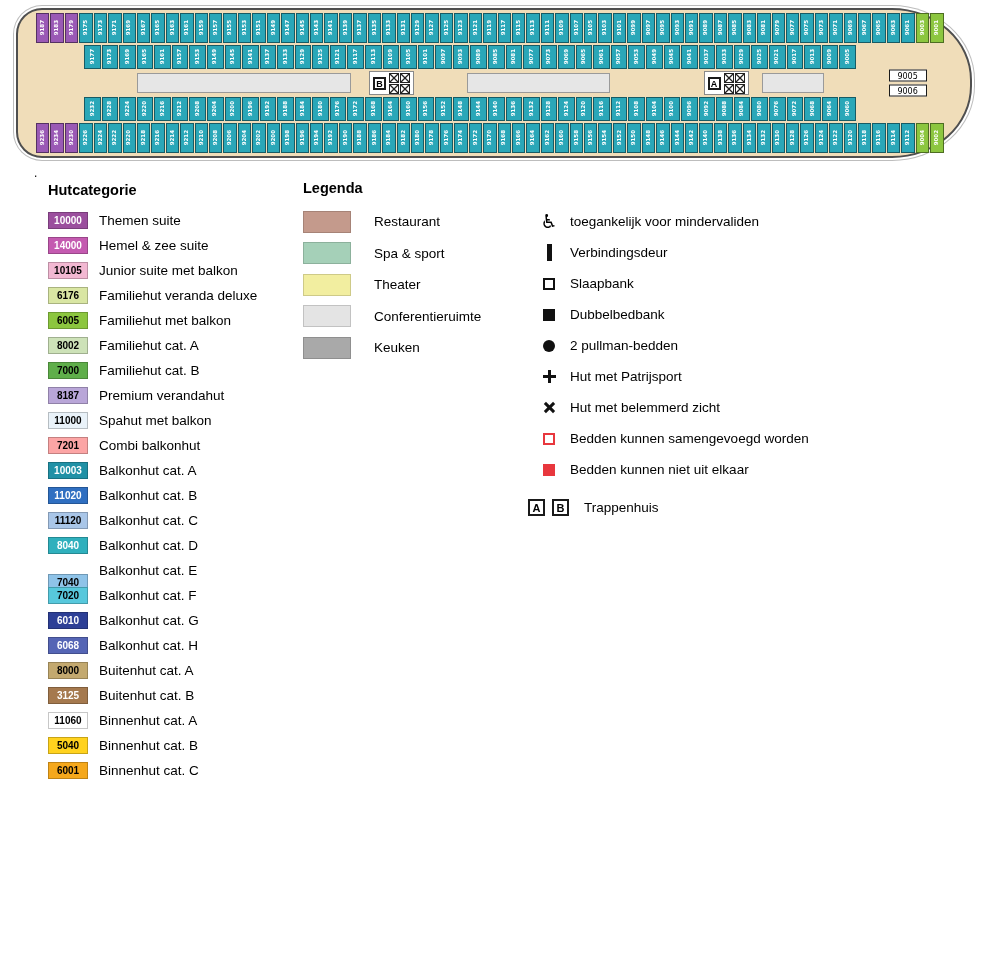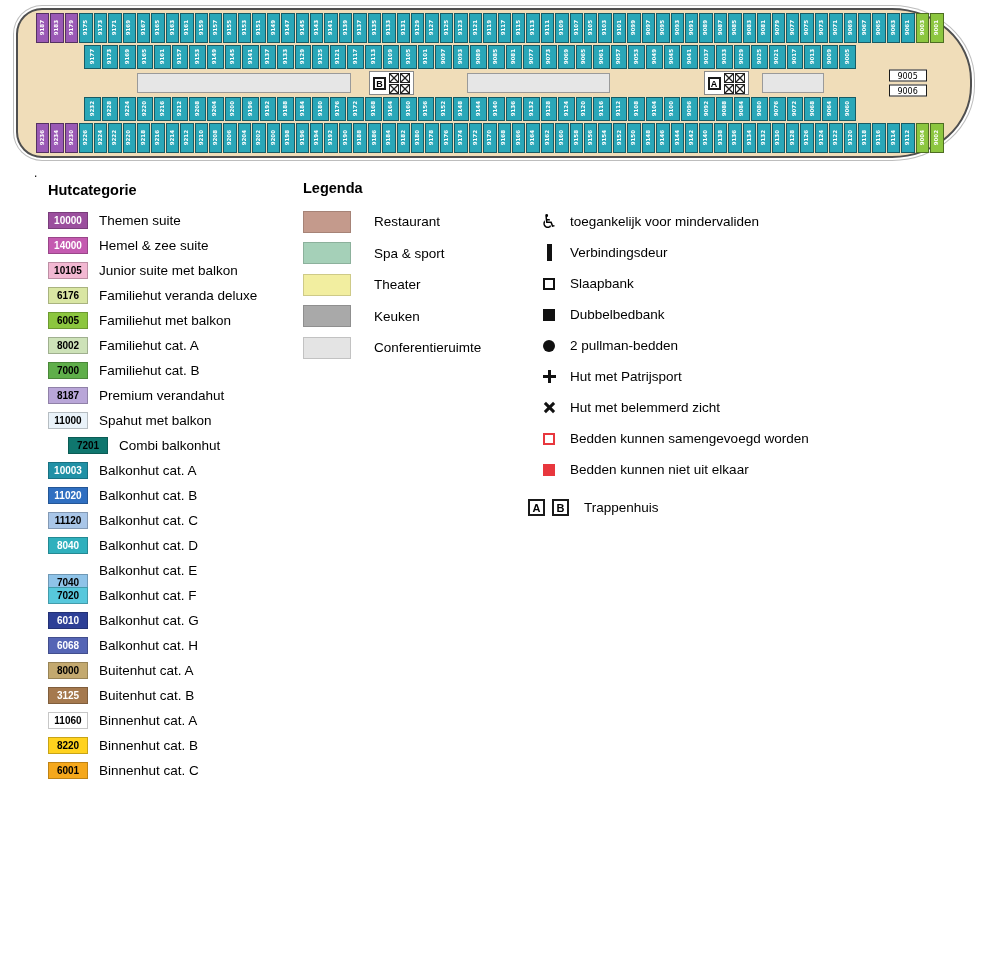--- a/index.html
+++ b/index.html
@@ -827,21 +827,21 @@
       </div>
       <div class="hc-row">
         <span class="hc-swatch" style="background: rgb(185, 166, 216); color: rgb(0, 0, 0);">8187</span>
         <span class="hc-label">Premium verandahut</span>
       </div>
       <div class="hc-row">
         <span class="hc-swatch" style="background: rgb(233, 242, 249); color: rgb(0, 0, 0);">11000</span>
         <span class="hc-label">Spahut met balkon</span>
       </div>
       <div class="hc-row">
-        <span class="hc-swatch" style="background: #0f766e; color: rgb(0, 0, 0); margin-left: 20px;">7201</span>
+        <span class="hc-swatch" style="background: #fca5a5; color: rgb(0, 0, 0);">7201</span>
         <span class="hc-label">Combi balkonhut</span>
       </div>
       <div class="hc-row">
         <span class="hc-swatch" style="background: rgb(33, 145, 166); color: rgb(255, 255, 255);">10003</span>
         <span class="hc-label">Balkonhut cat. A</span>
       </div>
       <div class="hc-row">
         <span class="hc-swatch" style="background: rgb(47, 111, 193); color: rgb(255, 255, 255);">11020</span>
         <span class="hc-label">Balkonhut cat. B</span>
       </div>
@@ -875,21 +875,21 @@
       </div>
       <div class="hc-row">
         <span class="hc-swatch" style="background: rgb(165, 121, 78); color: rgb(255, 255, 255);">3125</span>
         <span class="hc-label">Buitenhut cat. B</span>
       </div>
       <div class="hc-row">
         <span class="hc-swatch" style="background: rgb(255, 255, 255); color: rgb(0, 0, 0);">11060</span>
         <span class="hc-label">Binnenhut cat. A</span>
       </div>
       <div class="hc-row">
-        <span class="hc-swatch" style="background: rgb(255, 210, 30); color: rgb(0, 0, 0);">8220</span>
+        <span class="hc-swatch" style="background: rgb(255, 210, 30); color: rgb(0, 0, 0);">5040</span>
         <span class="hc-label">Binnenhut cat. B</span>
       </div>
       <div class="hc-row">
         <span class="hc-swatch" style="background: rgb(245, 168, 28); color: rgb(0, 0, 0);">6001</span>
         <span class="hc-label">Binnenhut cat. C</span>
       </div>
     </div>
 </div>
 
 <div class="legenda">
@@ -901,26 +901,26 @@
       </div>
       <div class="lg-row">
         <span class="lg-swatch" style="background: rgb(165, 208, 184);"></span>
         <span class="lg-label">Spa &amp; sport</span>
       </div>
       <div class="lg-row">
         <span class="lg-swatch" style="background: rgb(242, 238, 160);"></span>
         <span class="lg-label">Theater</span>
       </div>
       <div class="lg-row">
+        <span class="lg-swatch" style="background: rgb(228, 228, 228);"></span>
+        <span class="lg-label">Conferentieruimte</span>
+      </div>
+      <div class="lg-row">
         <span class="lg-swatch" style="background: rgb(169, 169, 169);"></span>
         <span class="lg-label">Keuken</span>
-      </div>
-      <div class="lg-row">
-        <span class="lg-swatch" style="background: rgb(228, 228, 228);"></span>
-        <span class="lg-label">Conferentieruimte</span>
       </div>
     </div>
 </div>
 
 <div class="symbols">
   <div id="symbols-list">
       <div class="sym-row">
         <span class="sym-icon">
           <span class="ic-wheel">♿</span>
         </span>

